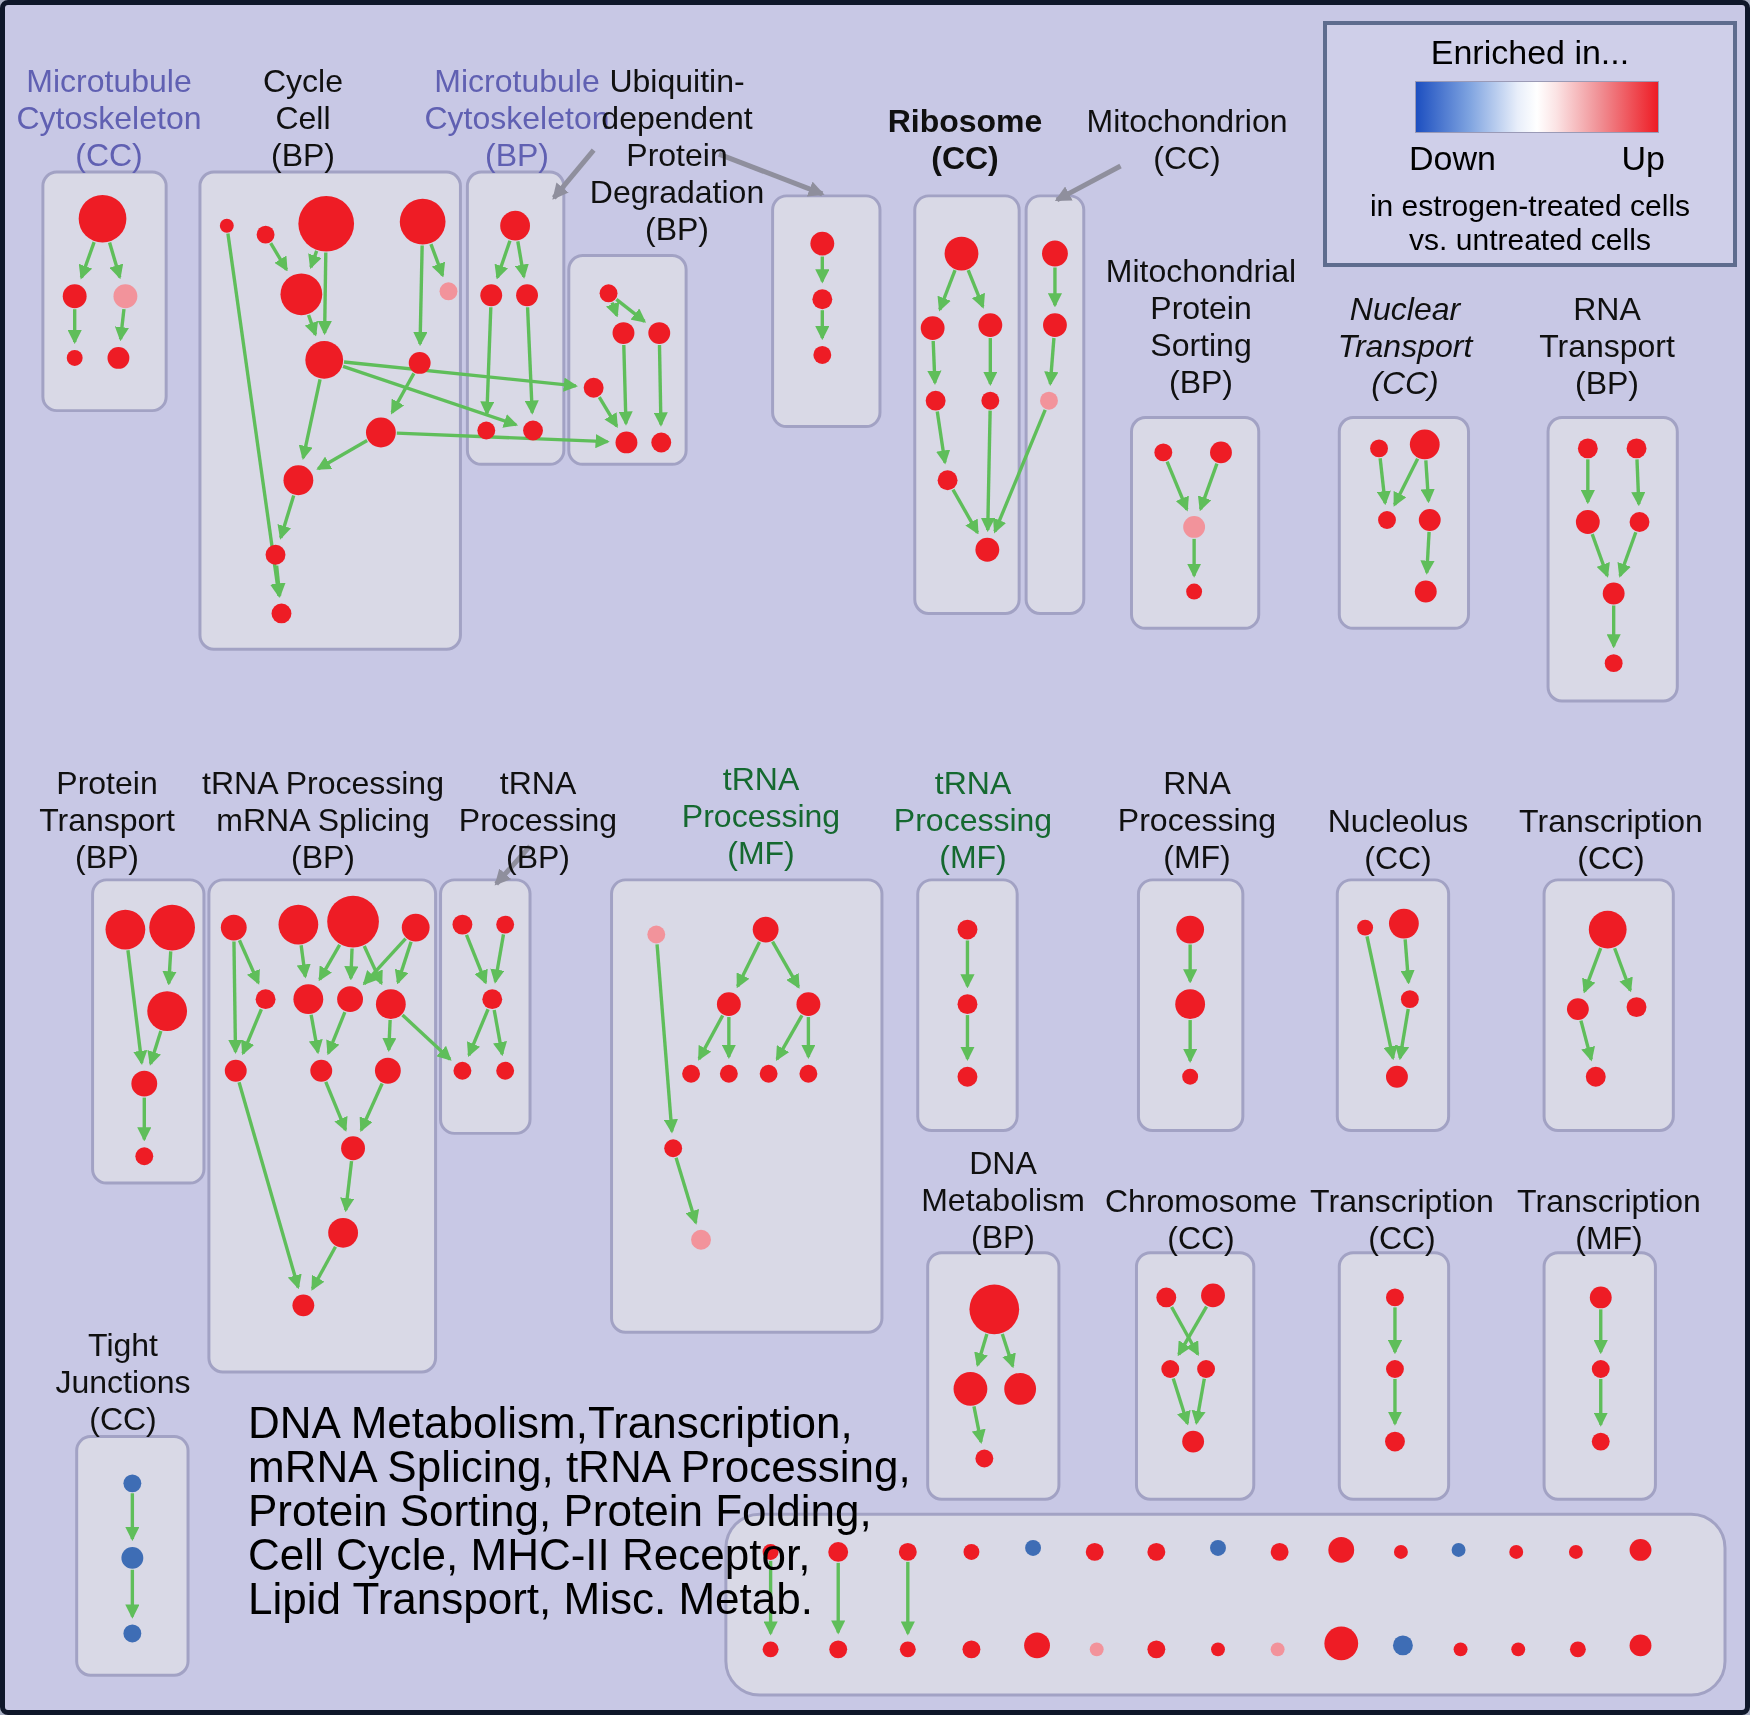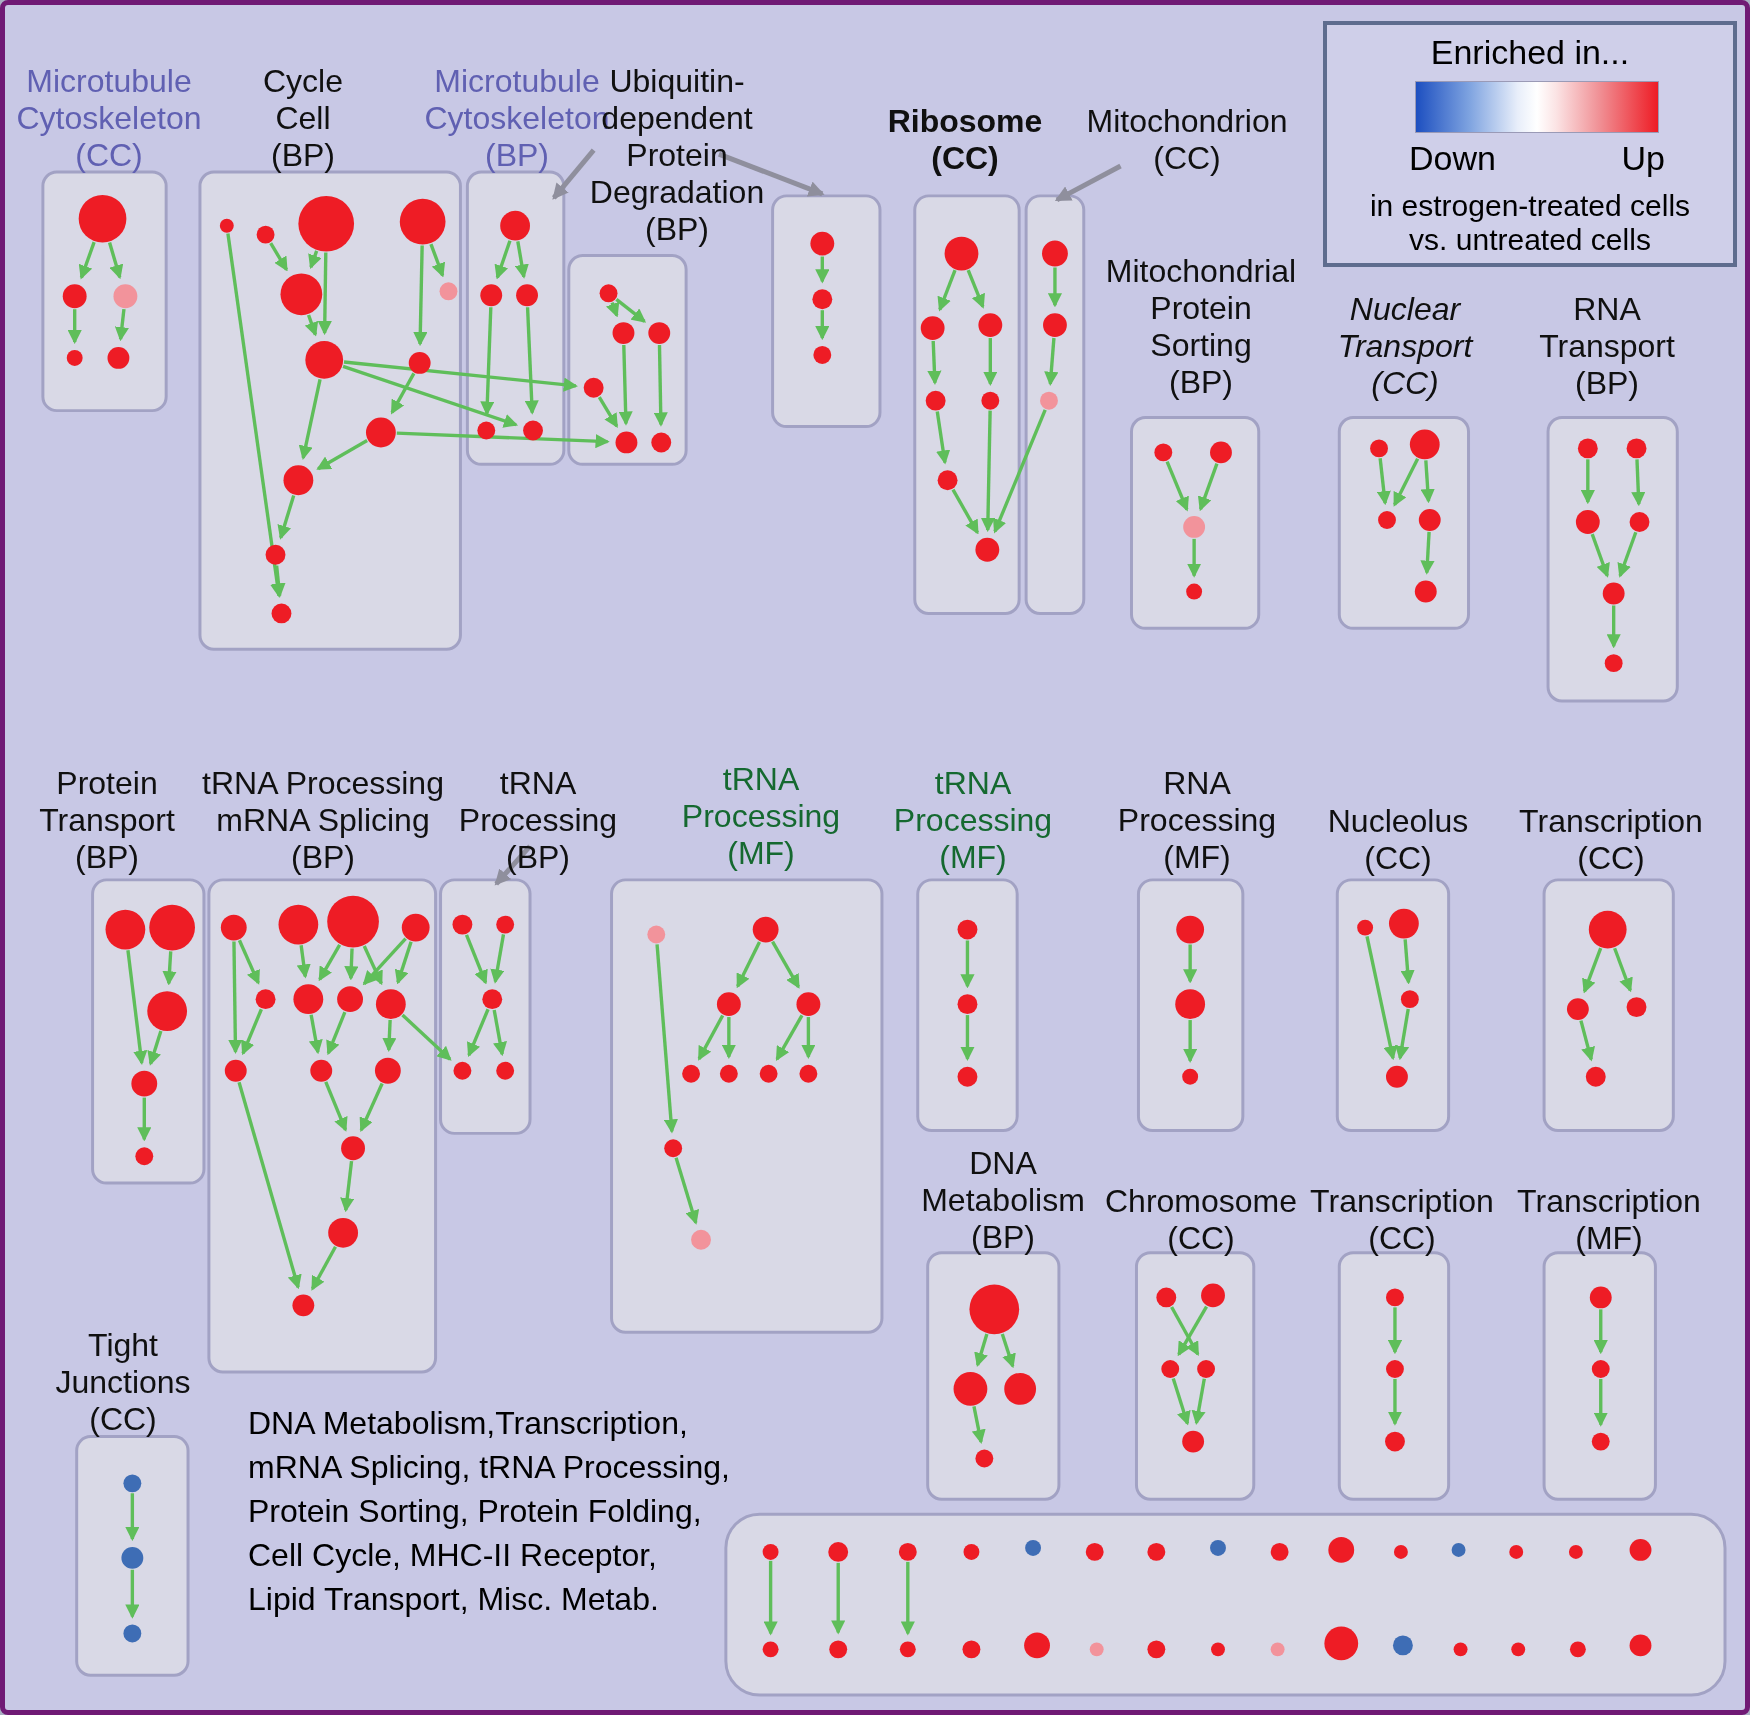--- a/index.html
+++ b/index.html
@@ -1,36 +1,36 @@
 <!DOCTYPE html>
 <html><head>
 <meta charset="utf-8">
 <style>
   * { margin:0; padding:0; box-sizing:border-box; }
   html,body { background:#aab0c4; font-family:"Liberation Sans", sans-serif; }
   #figure { position:relative; width:1750px; height:1715px; background:#c8c8e5;
-            border:5px solid #701a75; border-radius:8px; overflow:hidden; }
+            border:5px solid #0f172a; border-radius:8px; overflow:hidden; }
   #diagram { position:absolute; left:0; top:0; width:100%; height:100%; }
   #labels { position:absolute; left:0; top:0; width:100%; height:100%; pointer-events:none; }
   .clabel { position:absolute; width:500px; text-align:center;
             font-size:32px; line-height:37px; color:#101010; }
   .clabel.blue  { color:#6060b2; }
   .clabel.green { color:#156930; }
   .legend { position:absolute; left:1318px; top:16px; width:414px; height:246px;
             background:#cfcfe9; border:4px solid #5e6c8e; }
   .legend-title { text-align:center; font-size:34px; margin-top:8px; color:#000; }
   .legend-gradient { position:absolute; left:88px; top:56px; width:244px; height:52px;
             border:1px solid #9a9ab6;
             background:linear-gradient(90deg,#1d4fc0 0%,#7ea3e0 22%,#e8eefa 42%,#ffffff 50%,#fbe3e4 58%,#f08f94 76%,#ee1c25 100%); }
   .legend-downup { position:absolute; left:82px; top:114px; width:256px;
             display:flex; justify-content:space-between; font-size:34px; color:#000; }
   .legend-sub { position:absolute; left:0; width:100%; text-align:center; font-size:30px; color:#000; }
   .legend-sub.l1 { top:164px; }
   .legend-sub.l2 { top:198px; }
-  #misc-note { position:absolute; left:243px; top:1396px; font-size:32px; line-height:44px; color:#000; }
+  #misc-note { position:absolute; left:243px; top:1396px; font-size:44px; line-height:44px; color:#000; }
 </style>
 </head>
 <body>
 
 <div id="figure">
 
   <svg id="diagram" xmlns="http://www.w3.org/2000/svg" viewBox="0 0 1750 1715">
       <defs>
         <marker id="arrow-green" viewBox="0 0 10 10" refX="8.5" refY="5" markerWidth="4.2" markerHeight="4.2" orient="auto">
           <path d="M0,0L10,5L0,10Z" fill="#5fbe5a"></path>

